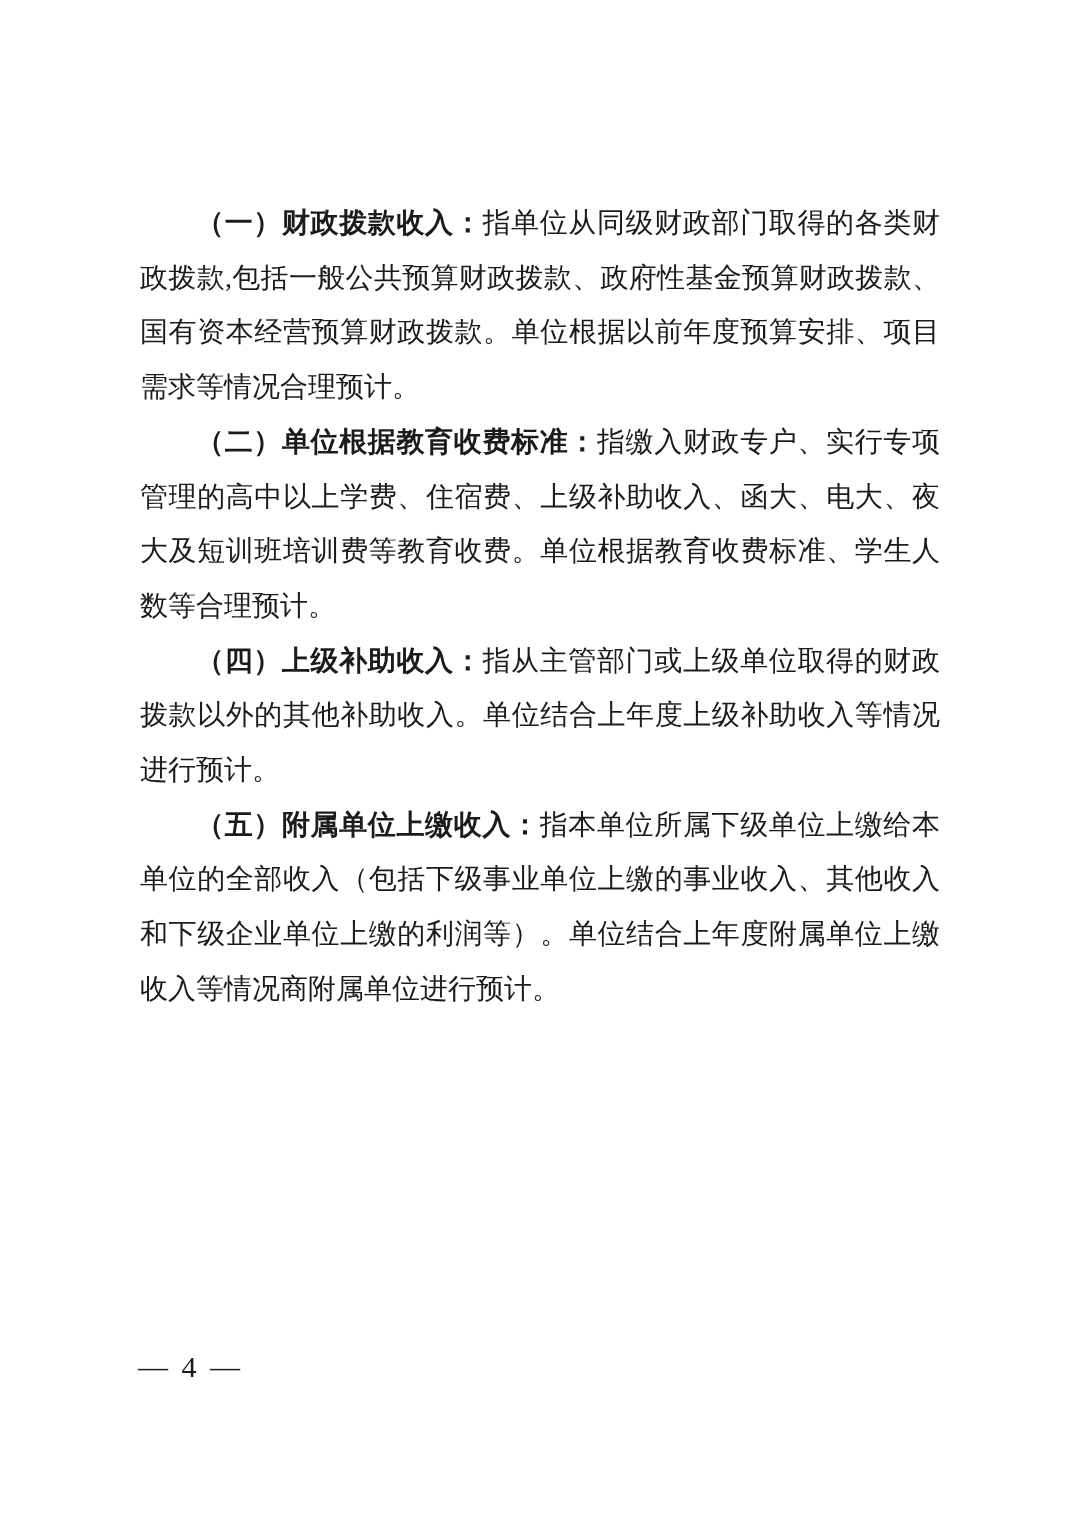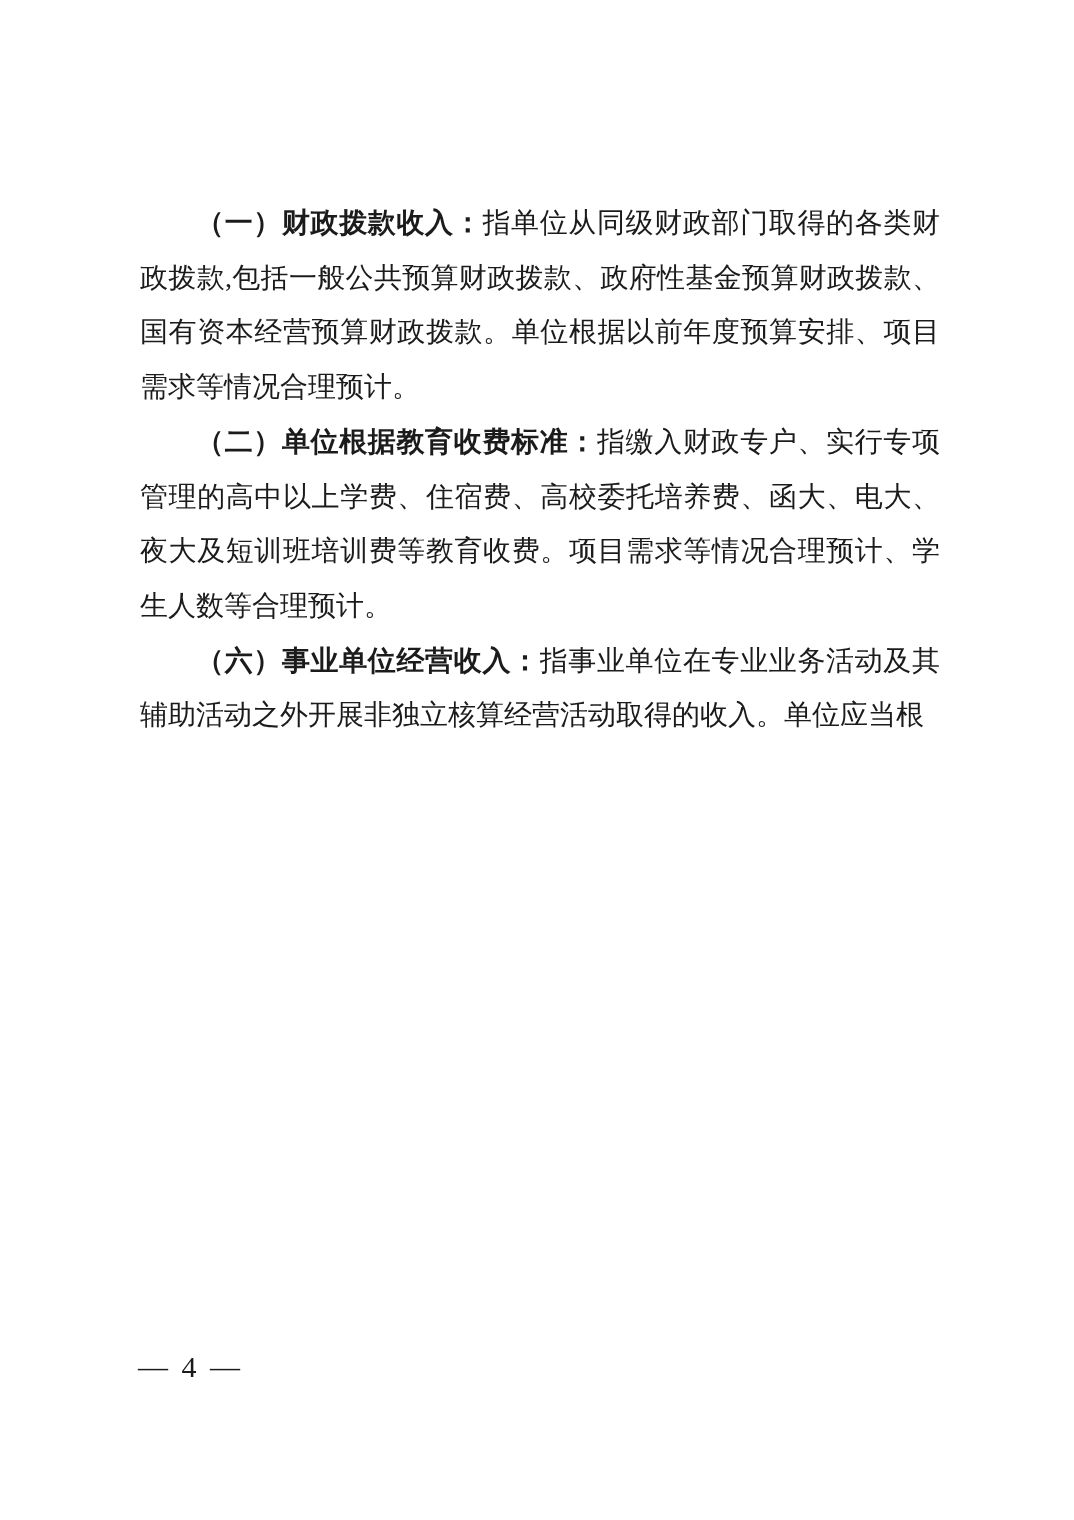--- a/index.html
+++ b/index.html
@@ -35,17 +35,18 @@
     letter-spacing: 3px;
     color: #1b1b1b;
   }
 </style>
 </head>
 <body>
 
 <div class="page">
   <div class="content">
     <p class="para"><span class="head">（一）财政拨款收入：</span><span>指单位从同级财政部门取得的各类财政拨款,包括一般公共预算财政拨款、政府性基金预算财政拨款、国有资本经营预算财政拨款。单位根据以前年度预算安排、项目需求等情况合理预计。</span></p>
-    <p class="para"><span class="head">（二）单位根据教育收费标准：</span><span>指缴入财政专户、实行专项管理的高中以上学费、住宿费、高校委托培养费、函大、电大、夜大及短训班培训费等教育收费。项目需求等情况合理预计、学生人数等合理预计。</span></p>
-    <p class="para"><span class="head">（六）事业单位经营收入：</span><span>指事业单位在专业业务活动及其辅助活动之外开展非独立核算经营活动取得的收入。单位应当根</span></p>
+    <p class="para"><span class="head">（二）单位根据教育收费标准：</span><span>指缴入财政专户、实行专项管理的高中以上学费、住宿费、上级补助收入、函大、电大、夜大及短训班培训费等教育收费。单位根据教育收费标准、学生人数等合理预计。</span></p>
+    <p class="para"><span class="head">（四）上级补助收入：</span><span>指从主管部门或上级单位取得的财政拨款以外的其他补助收入。单位结合上年度上级补助收入等情况进行预计。</span></p>
+    <p class="para"><span class="head">（五）附属单位上缴收入：</span><span>指本单位所属下级单位上缴给本单位的全部收入（包括下级事业单位上缴的事业收入、其他收入和下级企业单位上缴的利润等）。单位结合上年度附属单位上缴收入等情况商附属单位进行预计。</span></p>
   </div>
   <div class="page-number">— 4 —</div>
 </div>
 
 </body></html>

